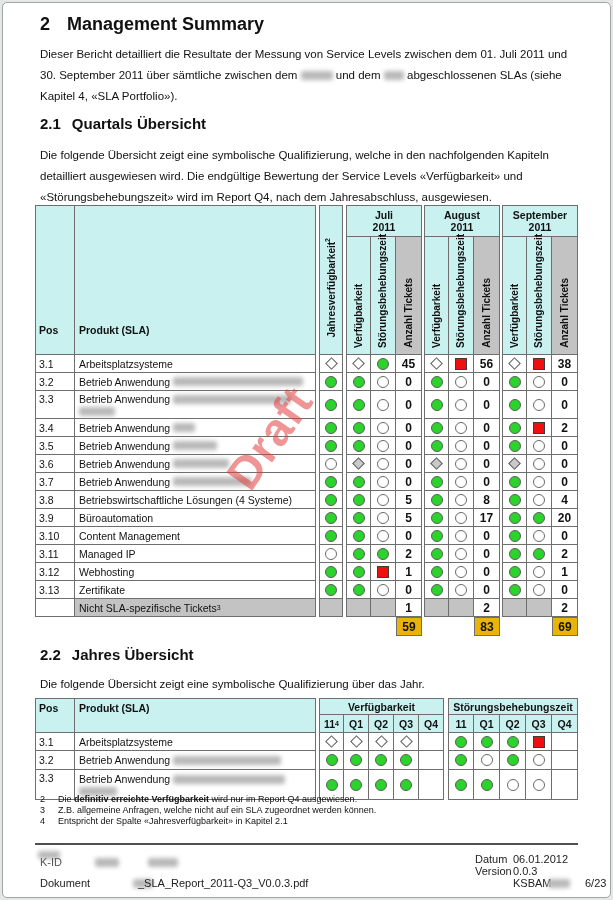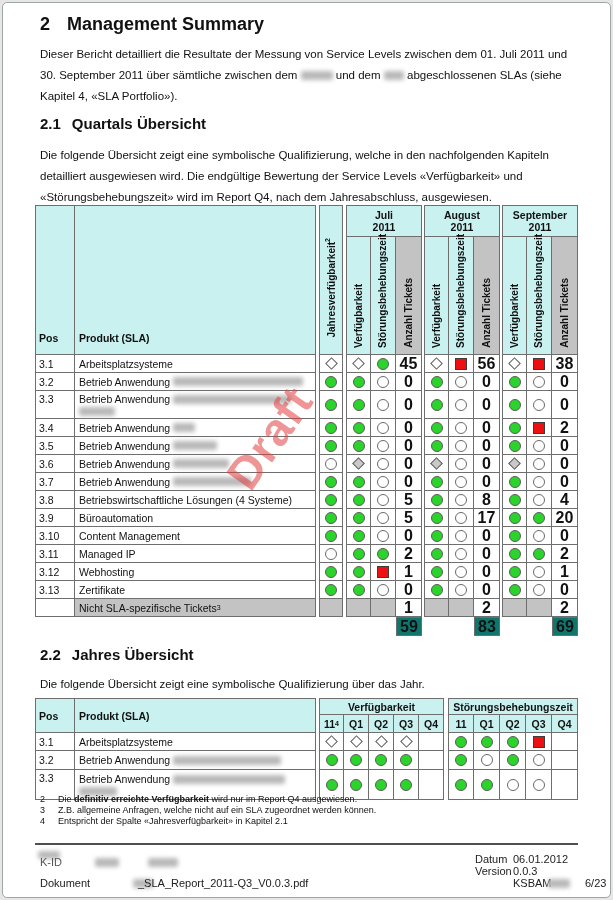--- a/index.html
+++ b/index.html
@@ -27,45 +27,45 @@
   .gap { border:none; background:transparent; }
   .g3 { width:3px; } .g2 { width:2px; } .g4 { width:4px; }
 
   .cpos  { width:40px; justify-content:flex-start; padding-left:3px; }
   .cname { width:241px; justify-content:flex-start; padding-left:4px; }
   .cjv   { width:24px; }
   .cv, .cs { width:25px; }
   .ca    { width:26px; }
   .cq    { width:25px; }
   .cq2   { width:26px; }
-  .num   { font-weight:bold; font-size:16px; }
+  .num   { font-weight:bold; font-size:12px; }
 
   .cyan  { background:#c9f1f0; }
   .grayc { background:#c3c3c3; }
 
   .hrow  { display:flex; }
-  .thbottom { align-items:flex-end; font-weight:bold; padding-bottom:10px; }
+  .thbottom { align-items:flex-end; font-weight:bold; padding-bottom:18px; }
   .monthcell { flex-direction:column; justify-content:center; font-weight:bold; font-size:10.5px; line-height:12px; height:32px; }
   .rotcell { flex-direction:column; justify-content:flex-end; padding-bottom:6px; height:118px; }
   .rot { writing-mode:vertical-rl; transform:rotate(180deg); font-weight:bold; font-size:10px; line-height:1; white-space:nowrap; }
   .jvcell { flex-direction:column; justify-content:flex-end; padding-bottom:16px; height:150px; }
   sup { font-size:7px; }
 
   .tallname { align-items:flex-start; flex-direction:column; justify-content:center; }
 
   
   .sym { display:block; }
   .sym[data-sym="gc"] { width:12px; height:12px; background:#2bd42b; border:1px solid #5c5c5c; border-radius:50%; }
   .sym[data-sym="wc"] { width:12px; height:12px; background:#fff;    border:1px solid #6a6a6a; border-radius:50%; }
   .sym[data-sym="rs"] { width:12px; height:12px; background:#ee1010; border:1px solid #3c3c3c; }
   .sym[data-sym="wd"] { width:9px;  height:9px;  background:#fff;    border:1px solid #5c5c5c; transform:rotate(45deg); }
   .sym[data-sym="gd"] { width:9px;  height:9px;  background:#c9c9c9; border:1px solid #5c5c5c; transform:rotate(45deg); }
 
   .totals .c { border:none; background:transparent; }
-  .totals .boxed { border:1px solid #6e6e6e; background:#0f766e; }
+  .totals .boxed { border:1px solid #6e6e6e; background:#eab308; }
 
   .watermark { position:absolute; left:212px; top:392px; width:150px; height:70px;
                transform:rotate(-55deg); font-size:46px; font-weight:bold;
                color:rgba(225,62,62,0.55); letter-spacing:1px; pointer-events:none; z-index:5; }
 
   
   .fnote { display:flex; font-size:9px; line-height:10.8px; }
   .fnote .fn-num { width:18px; }
   .rule { position:absolute; left:35px; width:543px; height:2px; background:#4f4f4f; }
   .foot { font-size:11px; color:#222; }

